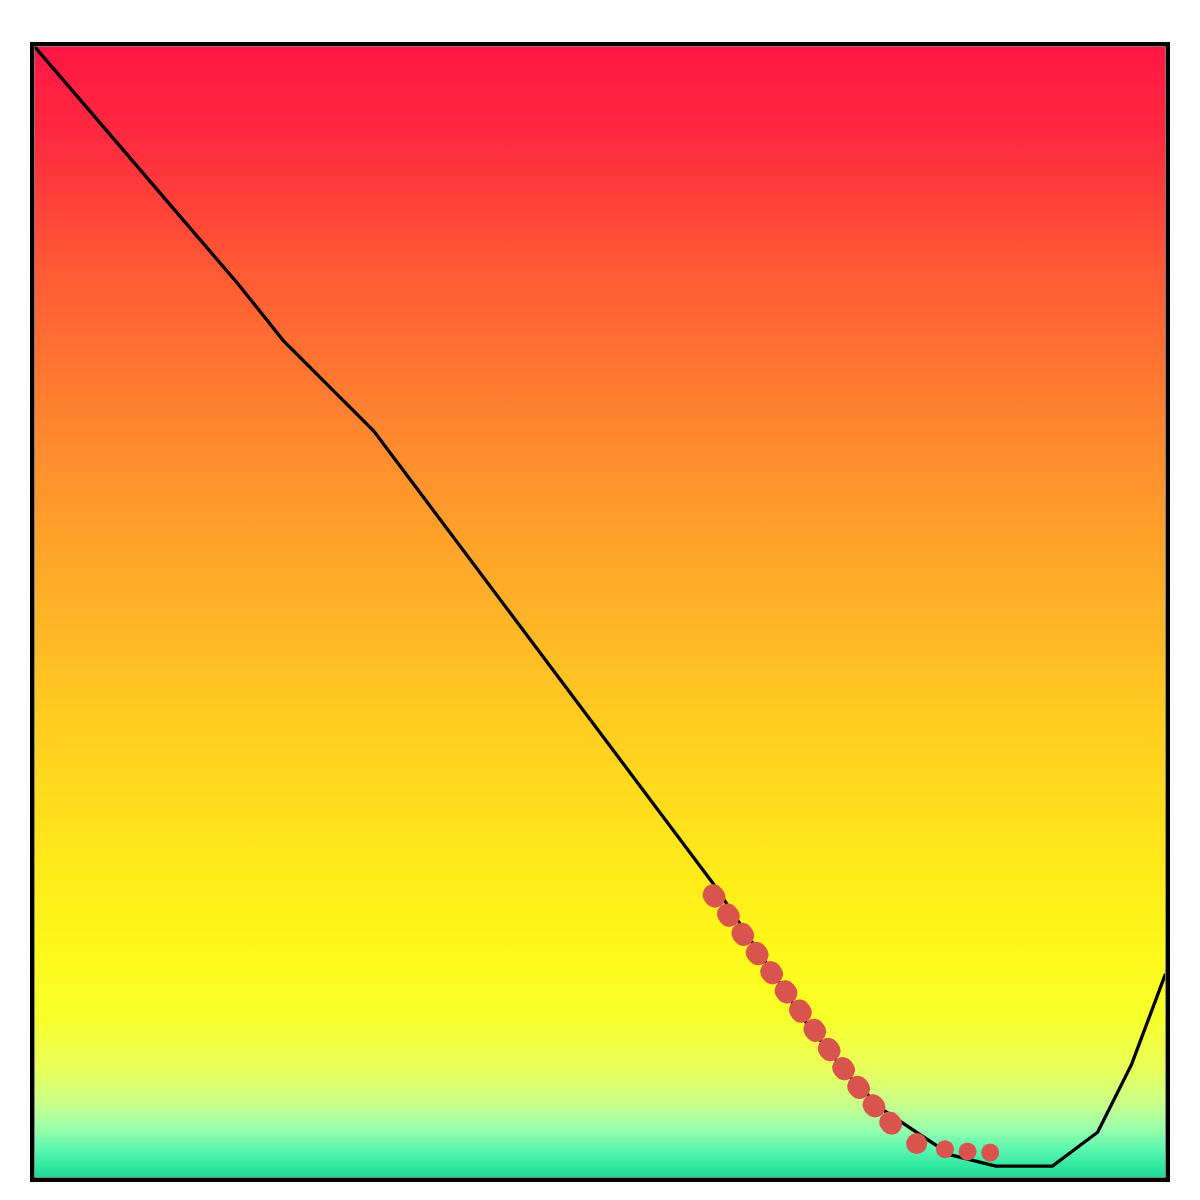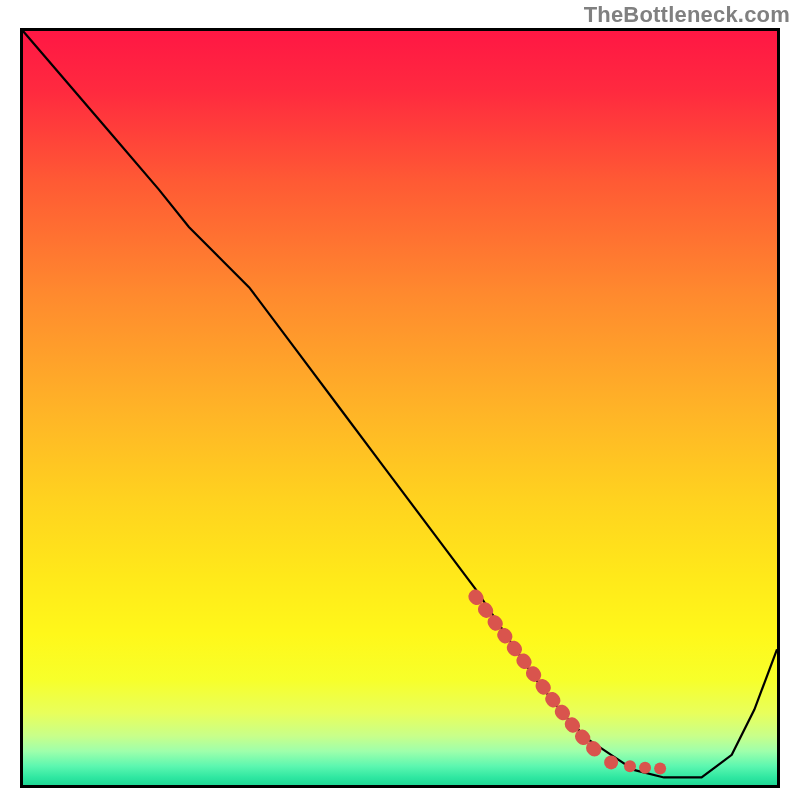--- a/index.html
+++ b/index.html
@@ -39,21 +39,20 @@
   svg.plot {
     display: block;
     width: 100%;
     height: 100%;
   }
 </style>
 </head>
 <body>
 
 <div class="stage">
-  <div class="watermark">TheBottleneck.com</div>
 
   <div class="plot-frame">
     <svg class="plot" viewBox="0 0 754 754" preserveAspectRatio="none">
       <defs>
         <linearGradient id="bg-grad" x1="0" y1="0" x2="0" y2="1">
 
         <stop offset="0.00%" stop-color="#ff1744"></stop>
             <stop offset="8.00%" stop-color="#ff2a3f"></stop>
             <stop offset="20.00%" stop-color="#ff5a34"></stop>
             <stop offset="35.00%" stop-color="#ff8a2e"></stop>

